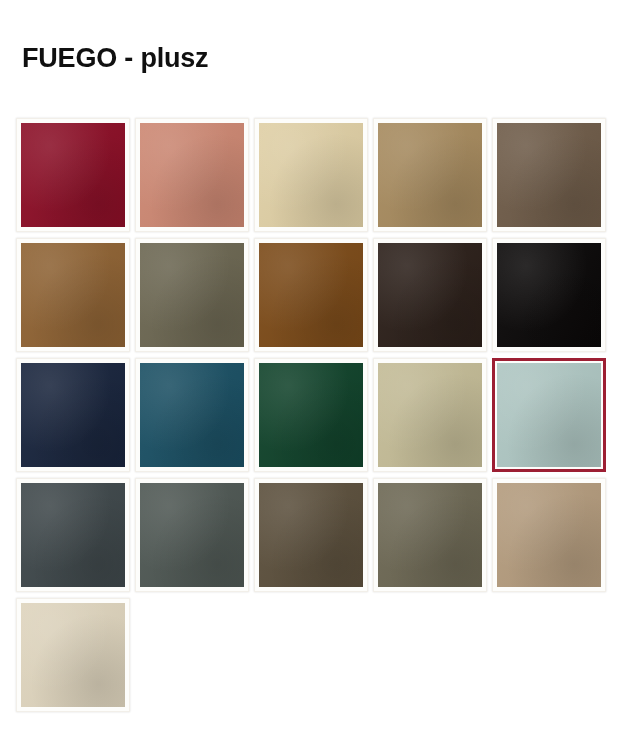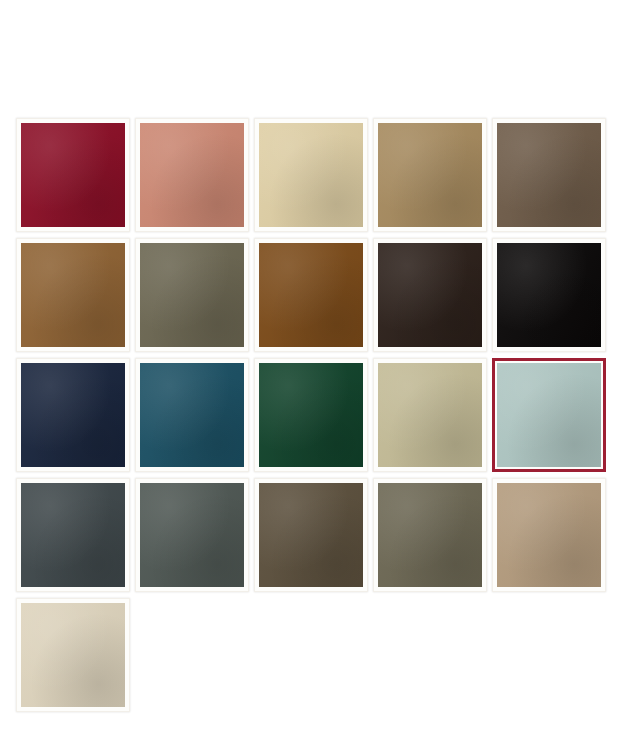--- a/index.html
+++ b/index.html
@@ -82,20 +82,21 @@
       radial-gradient(ellipse at 74% 78%, rgba(0,0,0,0.12) 0%, rgba(0,0,0,0) 62%),
       linear-gradient(118deg, rgba(255,255,255,0.05) 0%, rgba(0,0,0,0.06) 100%);
     pointer-events: none;
   }
 </style>
 </head>
 <body>
 
 <div class="page">
 
+  <h1 class="page-title">FUEGO - plusz</h1>
 
   <div class="swatch-grid">
       <div class="swatch">
         <div class="swatch-fill" style="background-color: rgb(139, 14, 38);"></div>
       </div>
       <div class="swatch">
         <div class="swatch-fill" style="background-color: rgb(204, 135, 114);"></div>
       </div>
       <div class="swatch">
         <div class="swatch-fill" style="background-color: rgb(223, 207, 165);"></div>

